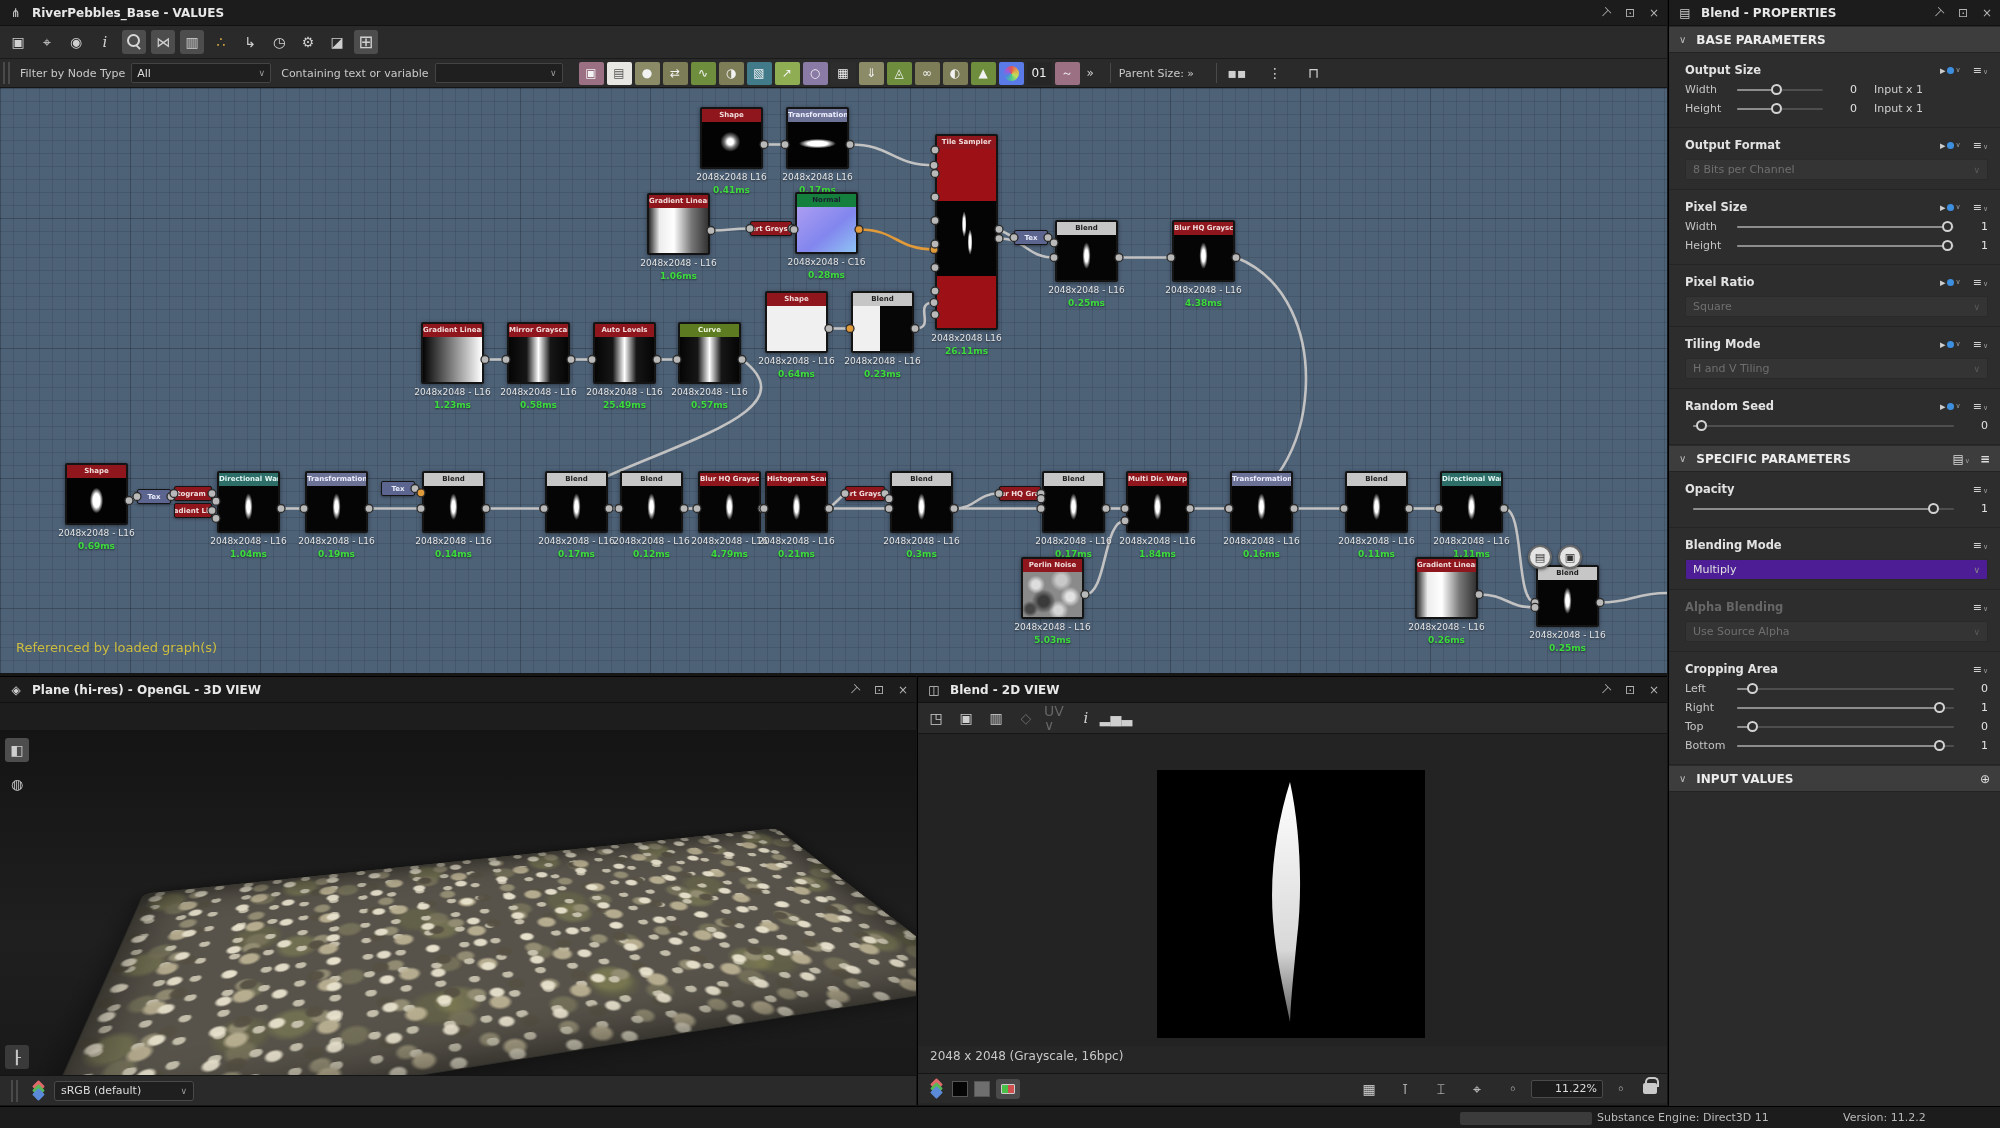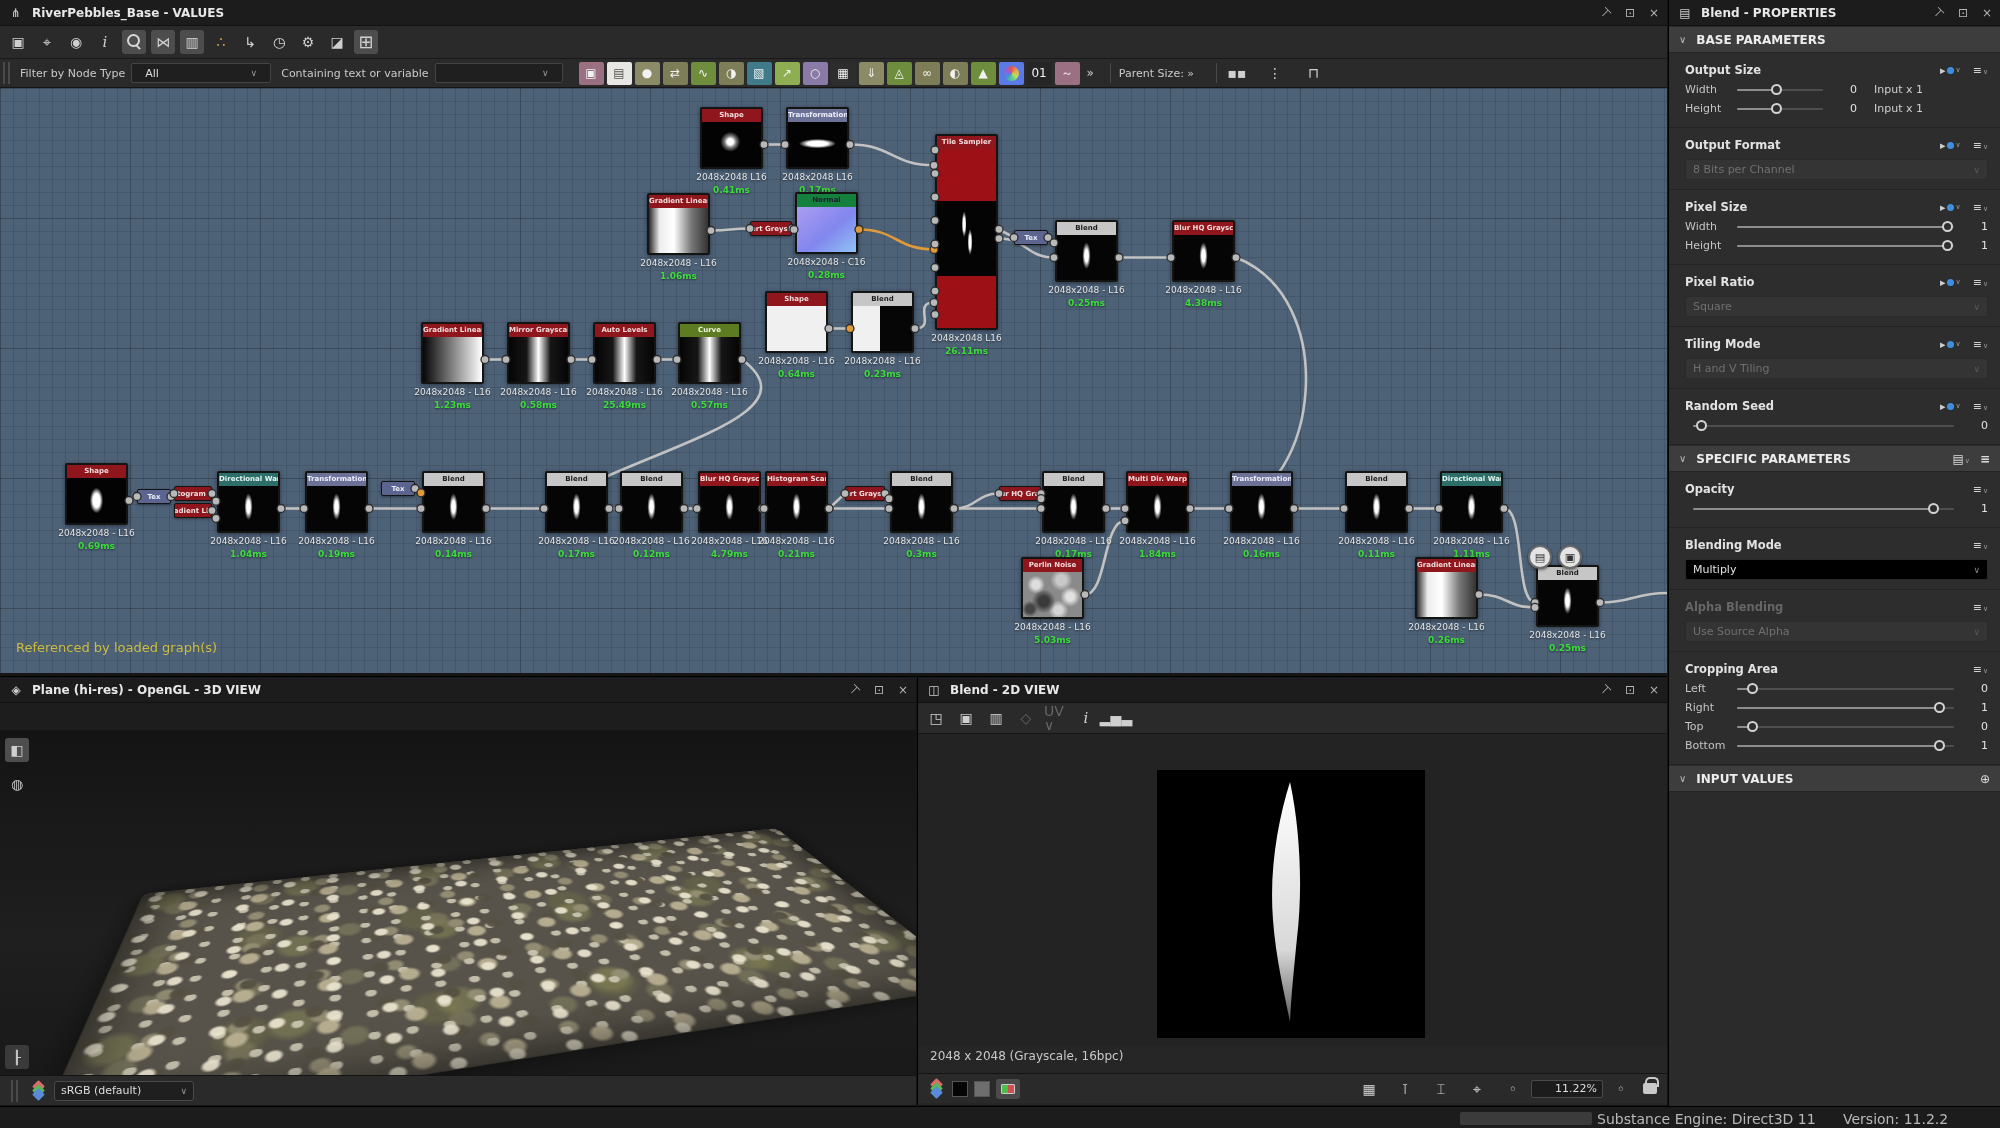--- a/index.html
+++ b/index.html
@@ -17,21 +17,21 @@
   #graph-toolbar{position:absolute;left:0;top:26px;right:0;height:33px;background:#2a2a2a;border-bottom:1px solid #1a1a1a;display:flex;align-items:center;padding-left:6px;gap:5px;}
   .tbicon{width:24px;height:24px;border-radius:3px;display:inline-flex;align-items:center;justify-content:center;color:#cfcfcf;font-size:14px;line-height:1;}
   .tbicon.active{background:#4d4d4d;}
   .tbicon.ital{font-style:italic;font-family:"DejaVu Serif",serif;font-size:15px;}
   .tbicon.big{font-size:18px;}
   .tbicon.mag{position:relative;}
   .tbicon.mag::before{content:"";width:9px;height:9px;border:2px solid #d8d8d8;border-radius:50%;position:absolute;left:5px;top:4px;}
   .tbicon.mag::after{content:"";width:2px;height:6px;background:#d8d8d8;position:absolute;left:15px;top:14px;transform:rotate(-45deg);}
   #filter-row{position:absolute;left:0;top:59px;right:0;height:29px;background:#2a2a2a;border-bottom:1px solid #151515;display:flex;align-items:center;font-size:11px;color:#c9c9c9;}
   .vhandle{width:7px;height:22px;margin:0 6px 0 3px;border-left:2px solid #4a4a4a;border-right:2px solid #4a4a4a;}
-  .fdrop{height:20px;background:#1f1f1f;border:1px solid #444;border-radius:2px;display:flex;align-items:center;padding:0 13px;color:#ddd;margin:0 10px 0 6px;}
+  .fdrop{height:20px;background:#1f1f1f;border:1px solid #444;border-radius:2px;display:flex;align-items:center;padding:0 5px;color:#ddd;margin:0 10px 0 6px;}
   .fdrop .chev{margin-left:auto;color:#9a9a9a;font-size:9px;}
   .ntile{width:25px;height:23px;border-radius:2px;display:inline-flex;align-items:center;justify-content:center;color:#f2f2f2;font-size:12px;margin-right:3px;flex:none;}
   .wheel{width:15px;height:15px;border-radius:50%;background:conic-gradient(#e05555,#e0a84a,#bde05a,#52c88a,#4a8ae0,#9a5ae0,#e05555);}
   .morechev{color:#cfcfcf;font-size:12px;margin:0 8px 0 4px;}
   .vsep{width:1px;height:20px;background:#4a4a4a;margin:0 8px;}
   #graph-canvas{position:absolute;left:0;top:88px;width:1667px;height:585px;overflow:hidden;
     background-color:#4d6177;
     background-image:linear-gradient(rgba(0,0,0,.10) 1px,transparent 1px),linear-gradient(90deg,rgba(0,0,0,.10) 1px,transparent 1px),
       linear-gradient(rgba(0,0,0,.14) 1px,transparent 1px),linear-gradient(90deg,rgba(0,0,0,.14) 1px,transparent 1px);
     background-size:13px 13px,13px 13px,130px 130px,130px 130px;}
@@ -132,26 +132,26 @@
   .prow{display:flex;align-items:center;height:19px;gap:8px;}
   .rlabel{width:44px;font-size:11px;color:#c4c4c4;flex:none;}
   .rlabel:empty{width:0;}
   .sl{position:relative;height:12px;flex:1;}
   .sl .track{position:absolute;left:0;right:0;top:5px;height:2px;background:#4e4e4e;border-radius:1px;}
   .sl .fill{position:absolute;left:0;top:5px;height:2px;background:#8d8d8d;border-radius:1px;}
   .sl .handle{position:absolute;top:0;width:11px;height:11px;border:2px solid #d2d2d2;border-radius:50%;background:#2d2d2d;margin-left:-5px;}
   .sl.short{flex:0 0 86px;}
   .rvalue{width:26px;text-align:right;font-size:11px;color:#e2e2e2;flex:none;}
   .rextra{width:58px;text-align:right;font-size:11px;color:#cfcfcf;flex:none;}
-  .pdrop{height:21px;background:#000000;border:1px solid #2a2a2a;border-radius:2px;display:flex;align-items:center;padding:0 7px;font-size:11px;color:#e0e0e0;margin-top:4px;}
+  .pdrop{height:21px;background:#4c1d95;border:1px solid #2a2a2a;border-radius:2px;display:flex;align-items:center;padding:0 7px;font-size:11px;color:#e0e0e0;margin-top:4px;}
   .pdrop.disabled{color:#6f6f6f;background:#343434;}
   .pdrop .chev{margin-left:auto;font-size:9px;color:#888;}
   .pdrop.disabled .chev{color:#5a5a5a;}
   
-  #statusbar{position:absolute;left:0;top:1106px;width:2000px;height:22px;background:#1c1c1c;border-top:1px solid #000;color:#b9b9b9;font-size:14px;}
+  #statusbar{position:absolute;left:0;top:1106px;width:2000px;height:22px;background:#1c1c1c;border-top:1px solid #000;color:#b9b9b9;font-size:11px;}
   #sb-rect{position:absolute;left:1460px;top:5px;width:132px;height:13px;background:#3b3b3b;border-radius:2px;}
   #sb-engine{position:absolute;left:1597px;top:4px;}
   #sb-mem{position:absolute;left:1755px;top:4px;margin-top:46px;}
   #sb-ver{position:absolute;left:1843px;top:4px;}
   .mitem{cursor:default;}
   .flabel{margin-left:4px;}
 </style>
 </head>
 <body>
 

